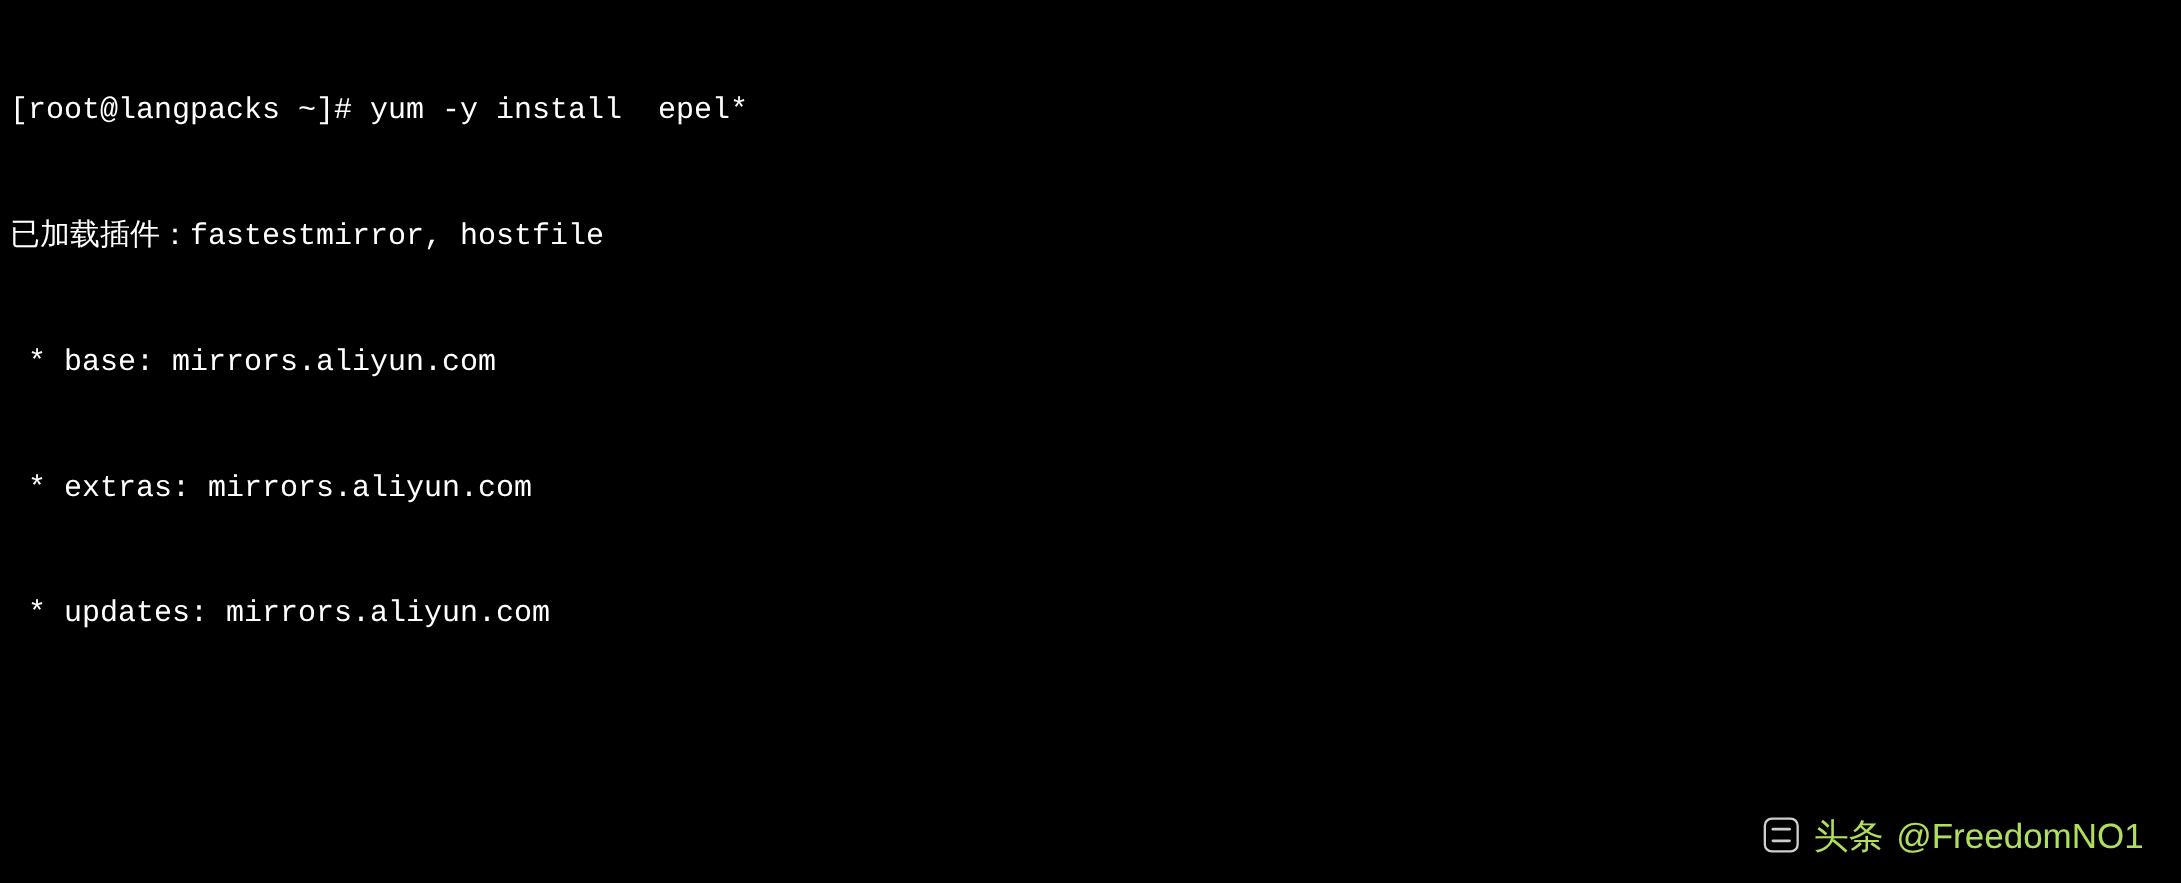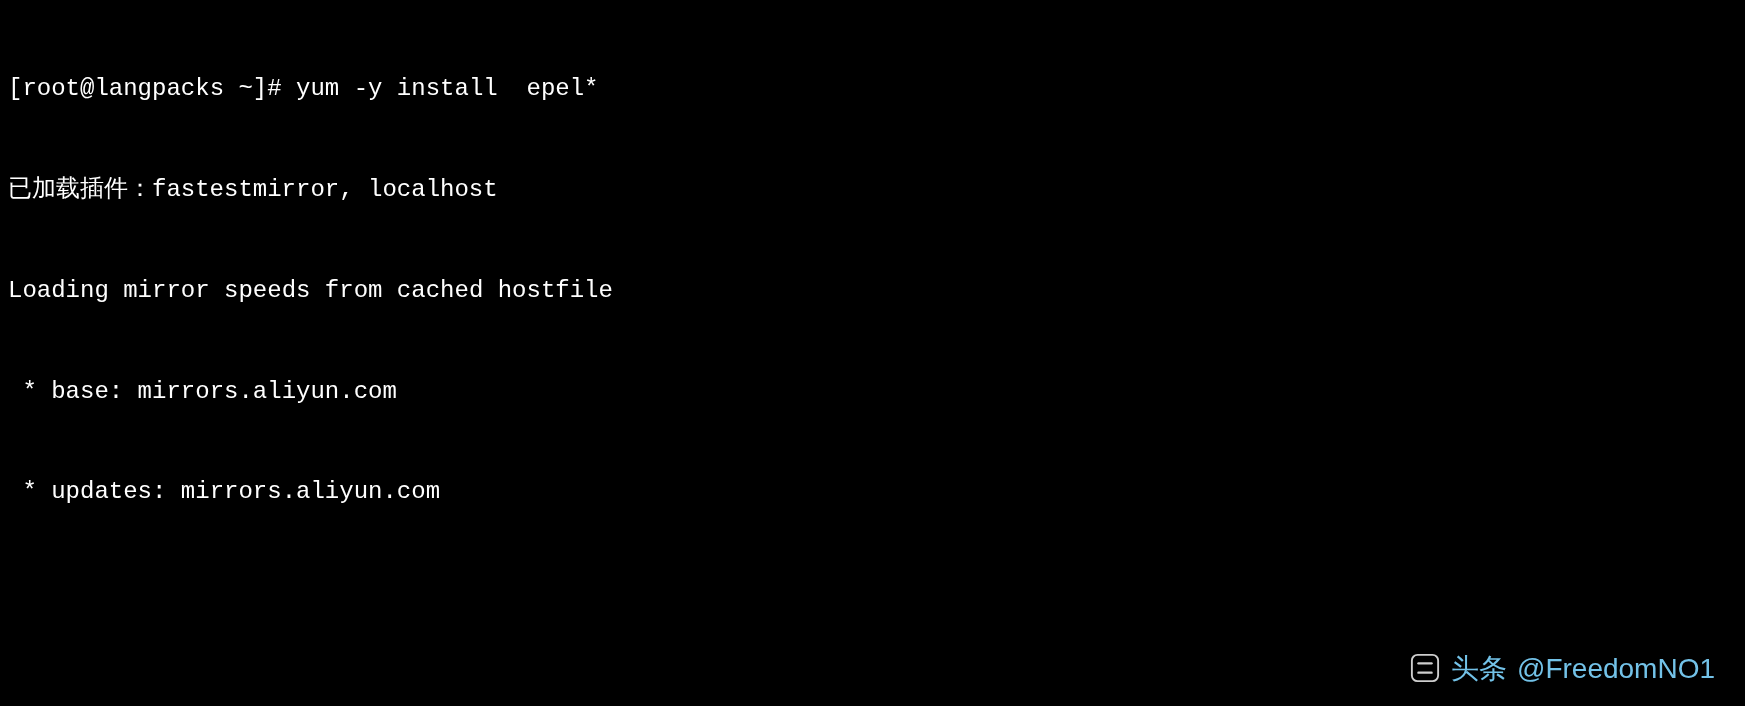--- a/index.html
+++ b/index.html
@@ -22,21 +22,21 @@
     .terminal-output {
       white-space: pre;
     }
     .line {
       display: block;
     }
     .watermark {
       position: absolute;
       bottom: 18px;
       right: 30px;
-      color: #7dd3fc;
+      color: #bef264;
       font-family: -apple-system, "PingFang SC", "Microsoft YaHei", sans-serif;
       font-size: 28px;
       font-weight: 400;
       display: flex;
       align-items: center;
       gap: 10px;
       opacity: 0.92;
     }
     .watermark-icon {
       width: 32px;
@@ -48,23 +48,23 @@
     .watermark-icon svg {
       width: 30px;
       height: 30px;
     }
   </style>
 </head>
 <body>
 
 <div class="terminal-output">
   <span class="line">[root@langpacks ~]# yum -y install  epel*</span>
-  <span class="line">已加载插件：fastestmirror, localhost</span>
-  <span class="line">Loading mirror speeds from cached hostfile</span>
+  <span class="line">已加载插件：fastestmirror, hostfile</span>
   <span class="line"> * base: mirrors.aliyun.com</span>
+  <span class="line"> * extras: mirrors.aliyun.com</span>
   <span class="line"> * updates: mirrors.aliyun.com</span>
   
   
   
   
   
   
   
   
   

